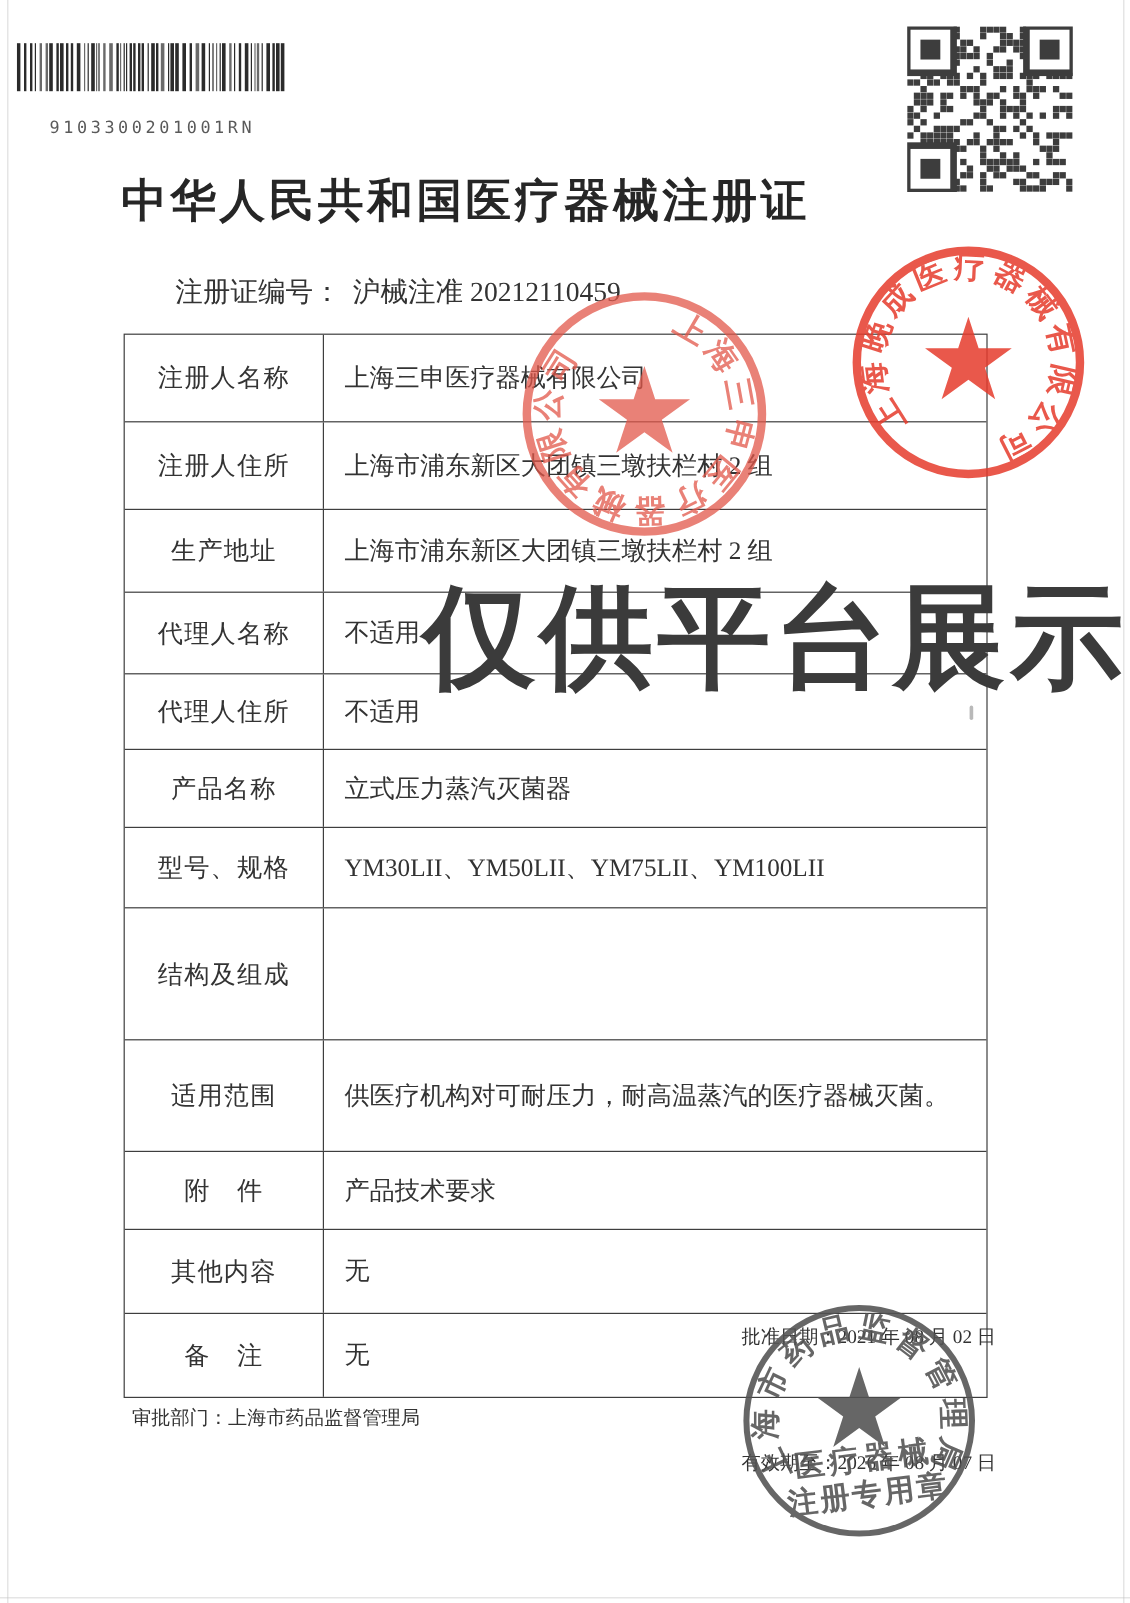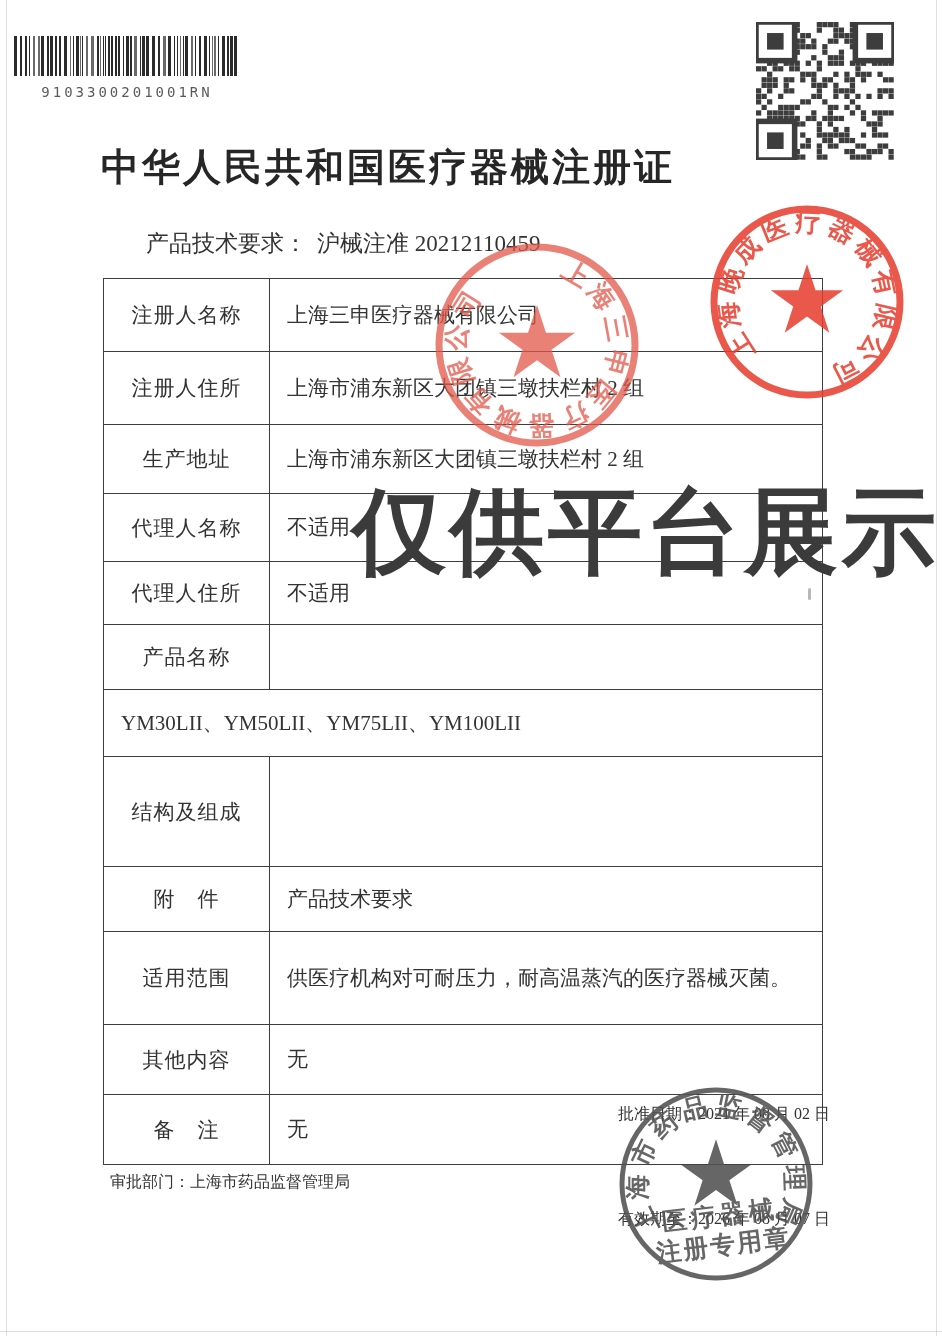--- a/index.html
+++ b/index.html
@@ -6,21 +6,21 @@
   body{
     width:942px;height:1336px;position:relative;overflow:hidden;
     font-family:"Liberation Serif", serif;color:#2f2f2f;
   }
   .abs{position:absolute;}
   
   .edge{position:absolute;background:#c3c3c3;opacity:.55;}
   
   #barcode-wrap{left:14px;top:34px;width:226px;}
   #barcode-num{
-    display:block;text-align:center;margin-top:2px;
+    display:block;text-align:center;margin-top:16px;
     font-family:"DejaVu Sans Mono", monospace;font-size:14px;color:#5a5a5a;letter-spacing:3px;
   }
   
   #qr{left:756px;top:22px;}
   
   #doc-title{
     left:0;top:142px;width:776px;text-align:center;
     font-size:38px;font-weight:bold;letter-spacing:3px;color:#262626;
   }
   
@@ -352,21 +352,21 @@
     </g>
     <g>
       <rect x="0" y="99.35999999999999" width="38.64" height="38.64" fill="none" stroke="#3d3d3d" stroke-width="5.52"></rect>
       <rect x="11.04" y="110.39999999999999" width="16.56" height="16.56" fill="#3d3d3d"></rect>
     </g>
   </svg>
 
 <div class="abs" id="doc-title">中华人民共和国医疗器械注册证</div>
 
 <div class="abs" id="regno-line">
-  <span>产品技术要求：</span><span class="val">沪械注准 20212110459</span>
+  <span>注册证编号：</span><span class="val">沪械注准 20212110459</span>
 </div>
 
 <div class="abs" id="cert-table">
   <div class="row" style="height:72px">
       <div class="cell-label">注册人名称</div>
       <div class="cell-value">上海三申医疗器械有限公司</div>
     </div>
   <div class="row" style="height:73px">
       <div class="cell-label">注册人住所</div>
       <div class="cell-value">上海市浦东新区大团镇三墩扶栏村 2 组</div>
@@ -378,34 +378,36 @@
   <div class="row" style="height:68px">
       <div class="cell-label">代理人名称</div>
       <div class="cell-value">不适用</div>
     </div>
   <div class="row" style="height:63px">
       <div class="cell-label">代理人住所</div>
       <div class="cell-value">不适用</div>
     </div>
   <div class="row" style="height:65px">
       <div class="cell-label">产品名称</div>
+      <div class="cell-value">立式压力蒸汽灭菌器</div>
     </div>
   <div class="row" style="height:67px">
+      <div class="cell-label">型号、规格</div>
       <div class="cell-value">YM30LII、YM50LII、YM75LII、YM100LII</div>
     </div>
   <div class="row" style="height:110px">
       <div class="cell-label">结构及组成</div>
+    </div>
+  <div class="row" style="height:93px">
+      <div class="cell-label">适用范围</div>
+      <div class="cell-value">供医疗机构对可耐压力，耐高温蒸汽的医疗器械灭菌。</div>
     </div>
   <div class="row" style="height:65px">
       <div class="cell-label">附　件</div>
       <div class="cell-value">产品技术要求</div>
-    </div>
-  <div class="row" style="height:93px">
-      <div class="cell-label">适用范围</div>
-      <div class="cell-value">供医疗机构对可耐压力，耐高温蒸汽的医疗器械灭菌。</div>
     </div>
   <div class="row" style="height:70px">
       <div class="cell-label">其他内容</div>
       <div class="cell-value">无</div>
     </div>
   <div class="row" style="height:70px">
       <div class="cell-label">备　注</div>
       <div class="cell-value">无</div>
     </div>
 </div>

